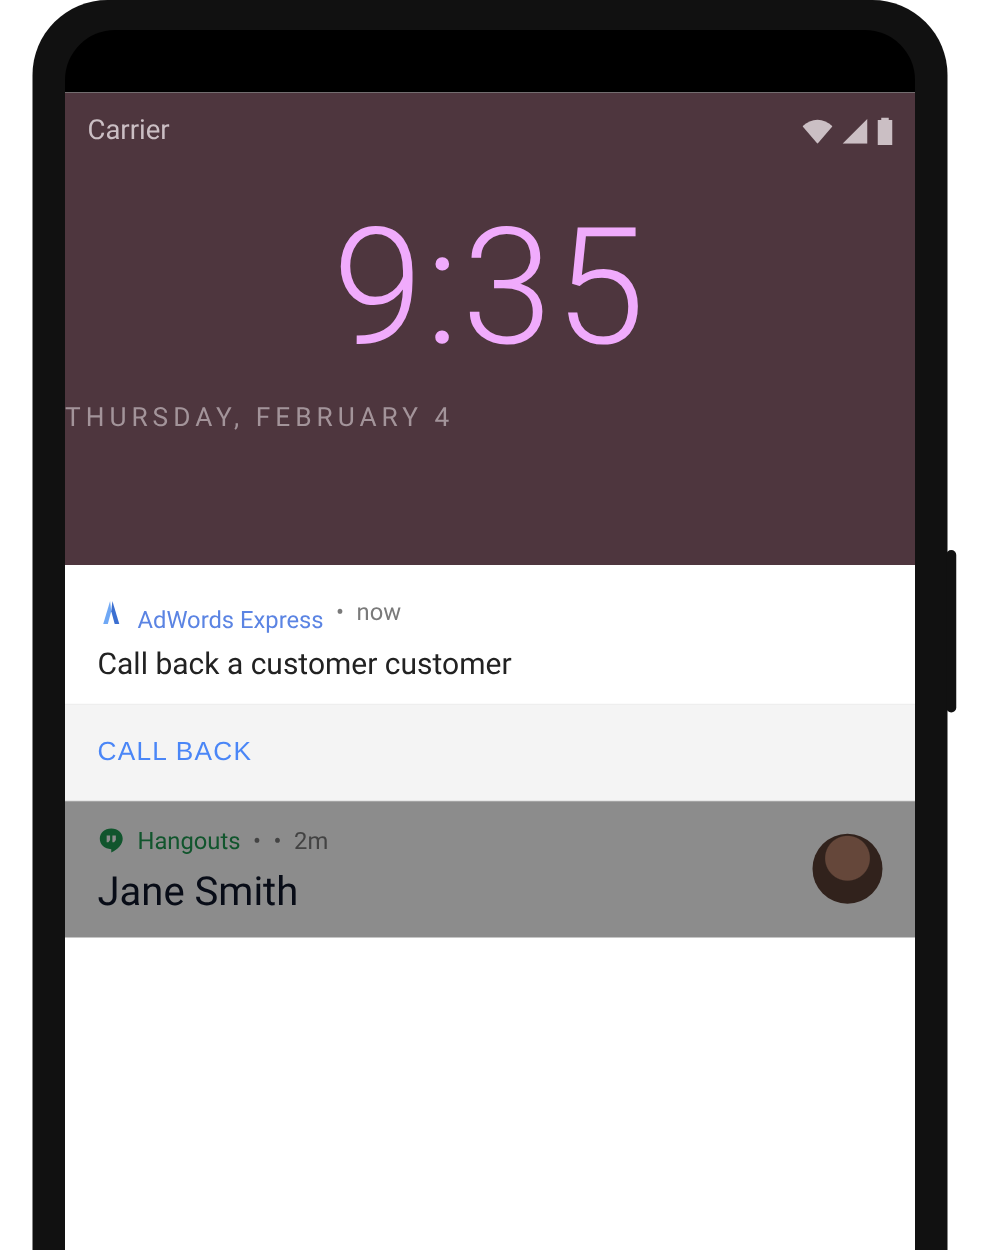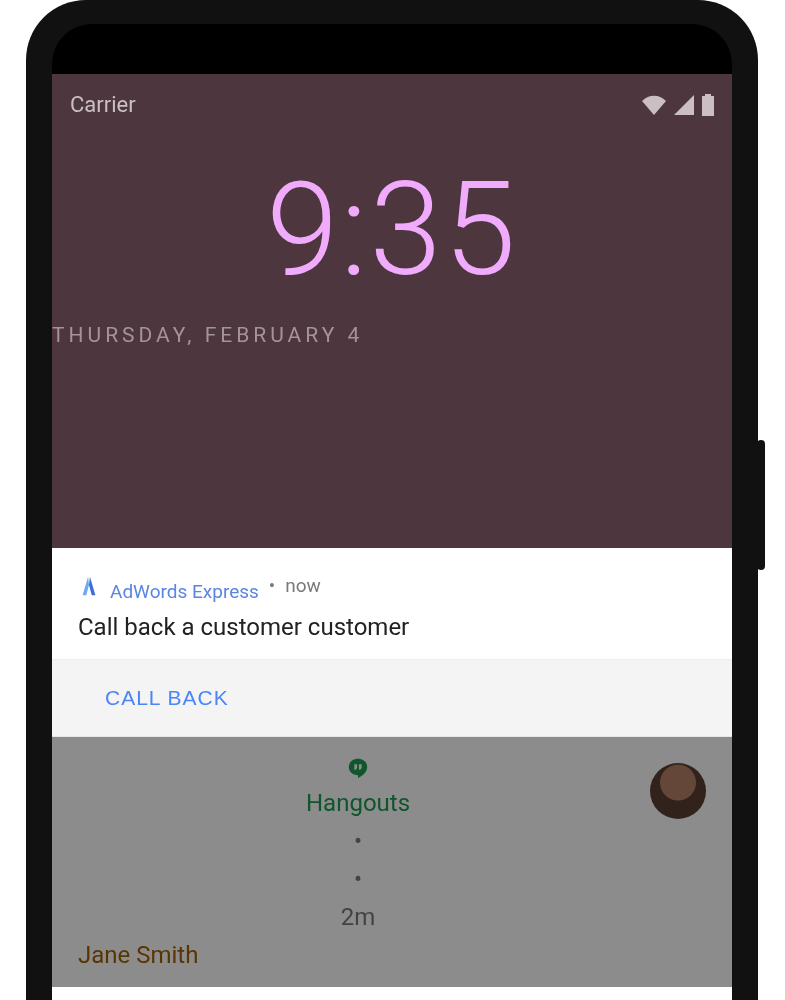--- a/index.html
+++ b/index.html
@@ -68,21 +68,21 @@
     .screen {
       width: 100%;
       height: 100%;
       background: #fff;
       position: relative;
       overflow: hidden;
     }
     .lock-top {
       background: #4e363e;
       color: #d3c6cb;
-      height: 474px;
+      height: 378px;
       position: relative;
       padding-top: 10px;
     }
     .status-row {
       display: flex;
       align-items: center;
       justify-content: space-between;
       padding: 8px 18px 0 18px;
       color: #cbbfc4;
       font-size: 22px;
@@ -140,52 +140,51 @@
       border-bottom: 1px solid #e6e6e6;
     }
     .action-btn {
       color: #4a86f7;
       font-weight: 500;
       font-size: 21px;
       letter-spacing: 1px;
       background: none;
       border: none;
       cursor: pointer;
-      margin-left: 27px;
     }
     .notif-secondary-wrap {
       position: relative;
     }
     .notif-secondary {
       padding: 20px 26px 18px 26px;
       display: flex;
       align-items: flex-start;
       justify-content: space-between;
       gap: 12px;
     }
     .dim-overlay {
       position: absolute;
       inset: 0;
       background: rgba(0,0,0,0.45);
       pointer-events: none;
     }
     .hangouts-head {
-      display: flex; align-items: center; gap: 10px; font-size: 24px; color: #7a7a7a; flex-direction: column;
+      display: flex; gap: 10px; font-size: 19px; color: #7a7a7a;
     }
     .app-name-hangouts { color: #1f9c52; }
     .hangouts-icon {
       width: 22px; height: 22px;
     }
     .avatar {
       width: 56px; height: 56px; border-radius: 50%;
       background: radial-gradient(circle at 50% 35%, #b8826a 0 38%, #5a3f34 40% 100%);
       flex-shrink: 0;
       margin-top: 6px;
     }
-    .sec-title { font-size: 24px; color: #a16207; margin-top: 10px; font-weight: 400;}
+    .sec-title { font-size: 32px; color: #0f172a; margin-top: 10px; font-weight: 400;}
     .sec-body { font-size: 21px; color: #7c7c7c; margin-top: 4px;}
   </style>
 </head>
 <body>
 
 <div class="phone-frame">
   <div class="top-bar">
     <div class="camera"></div>
     <div class="speaker"></div>
   </div>

